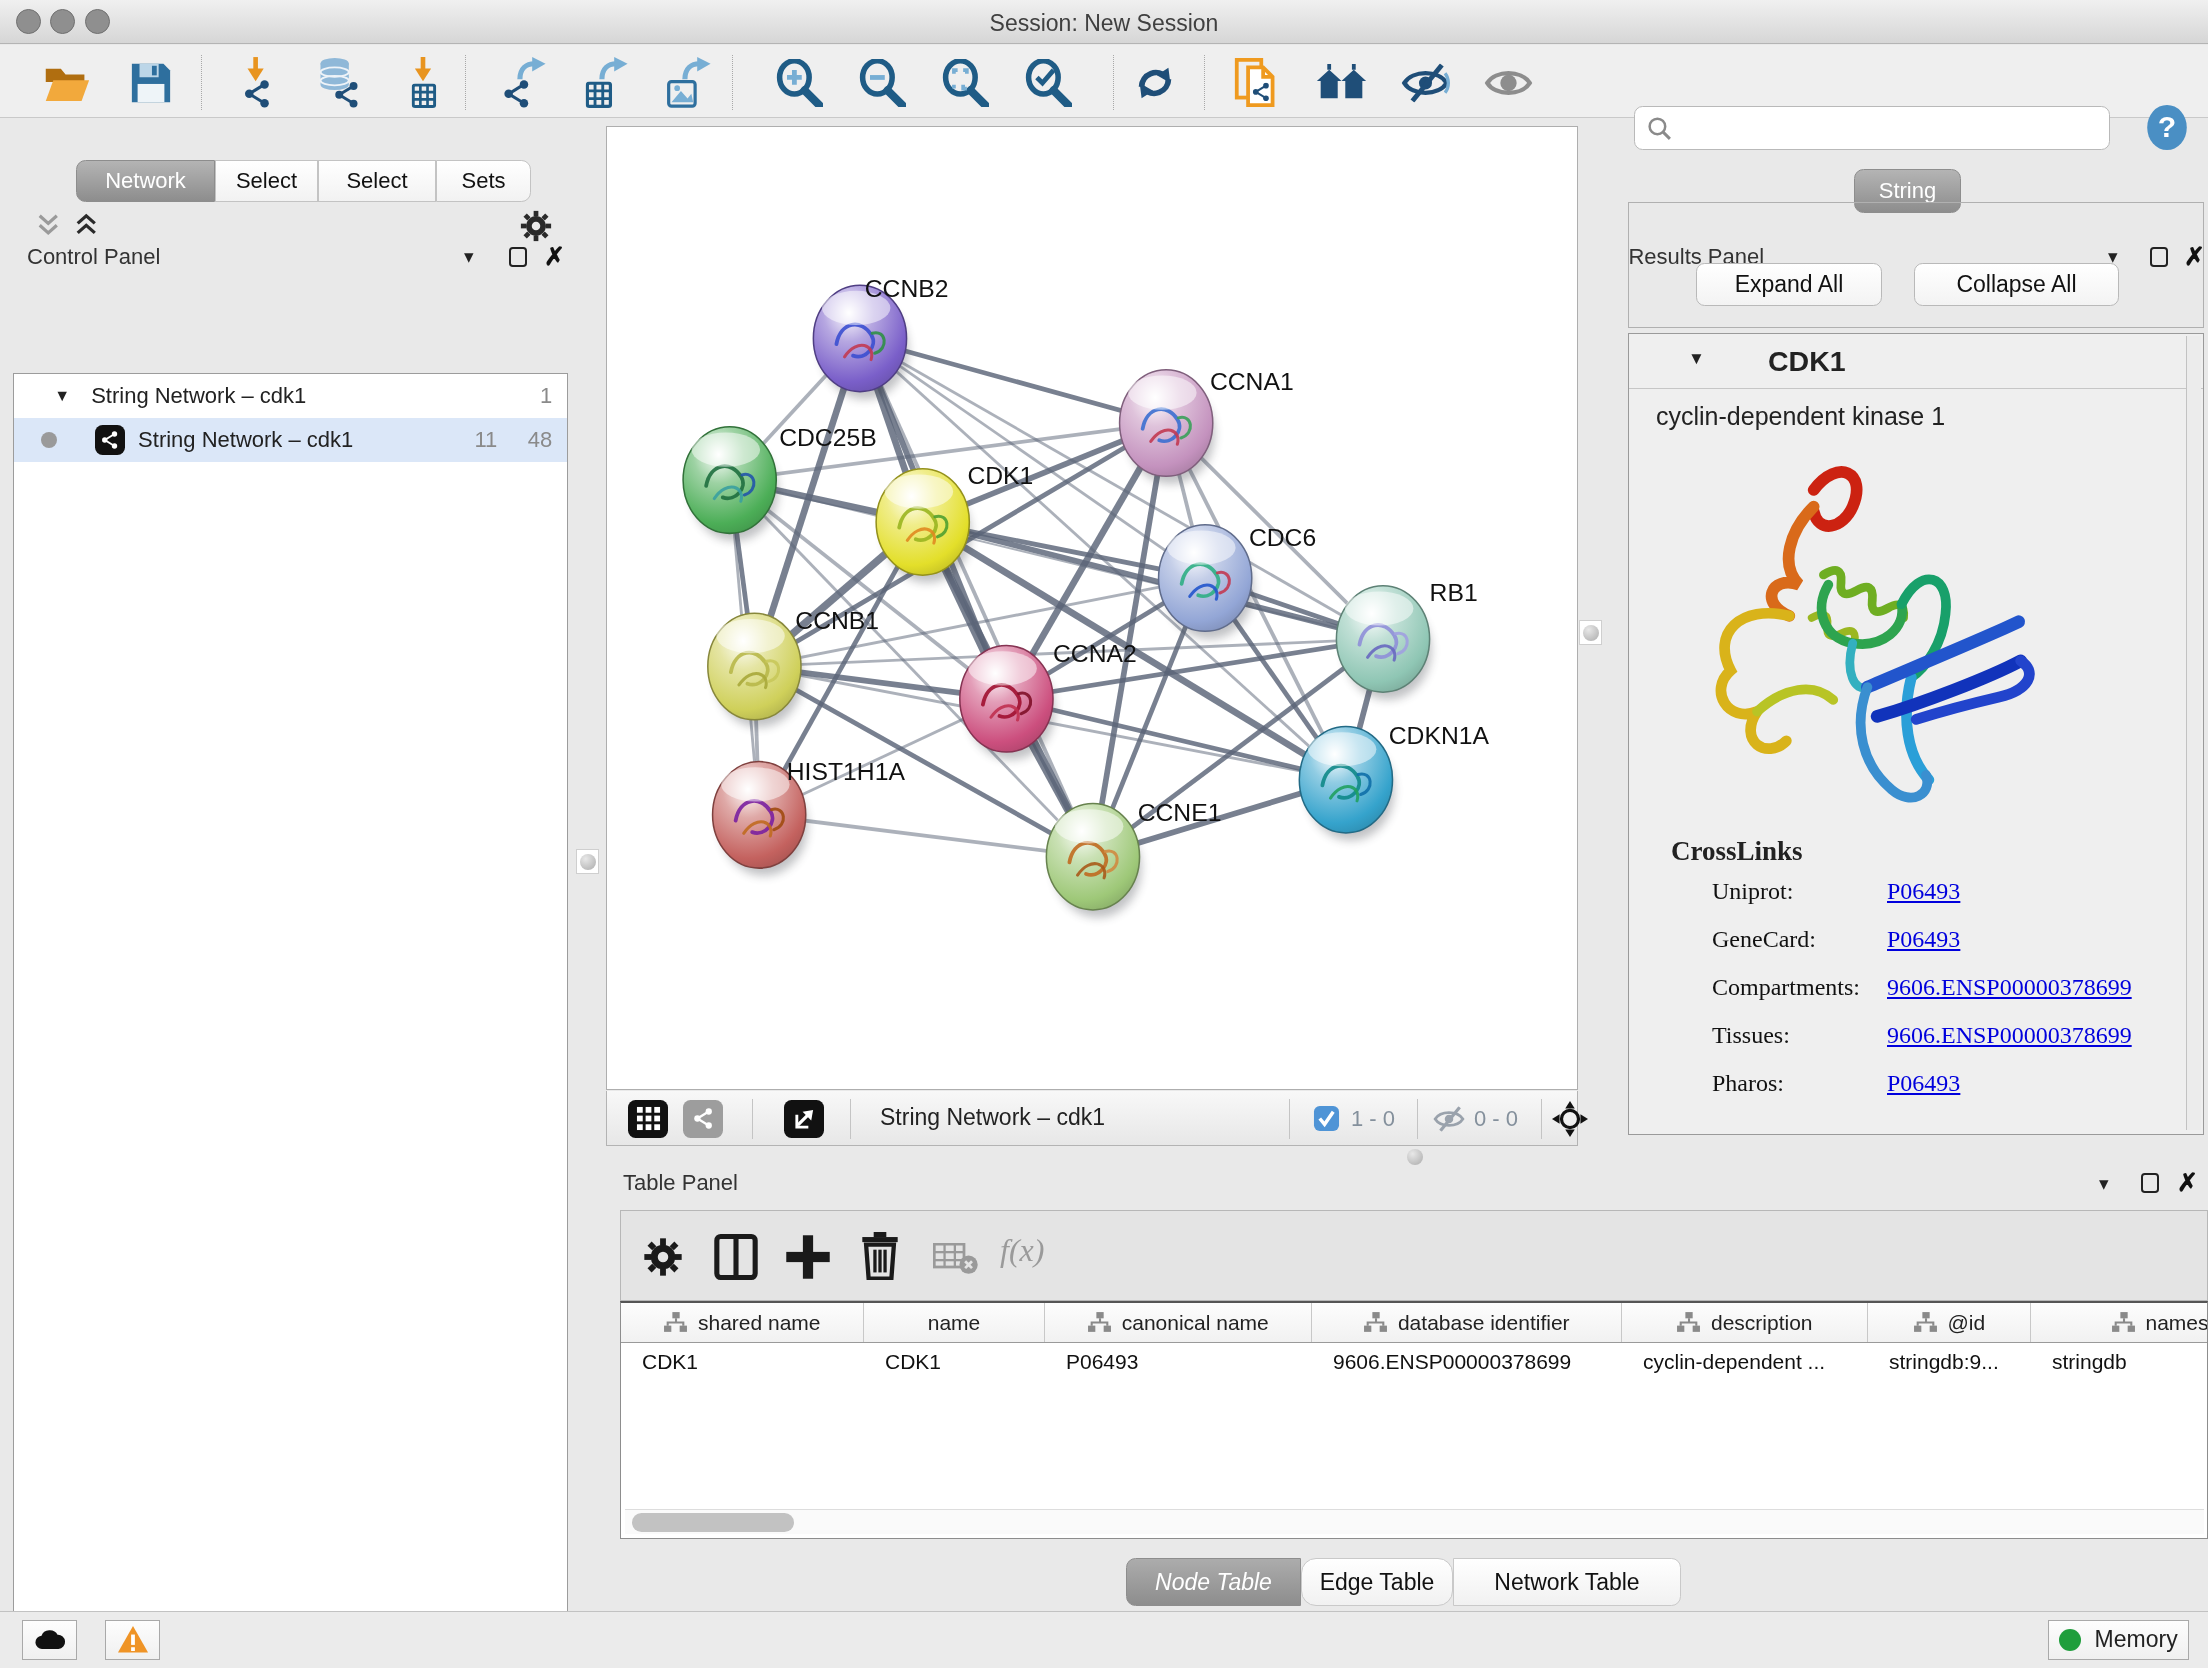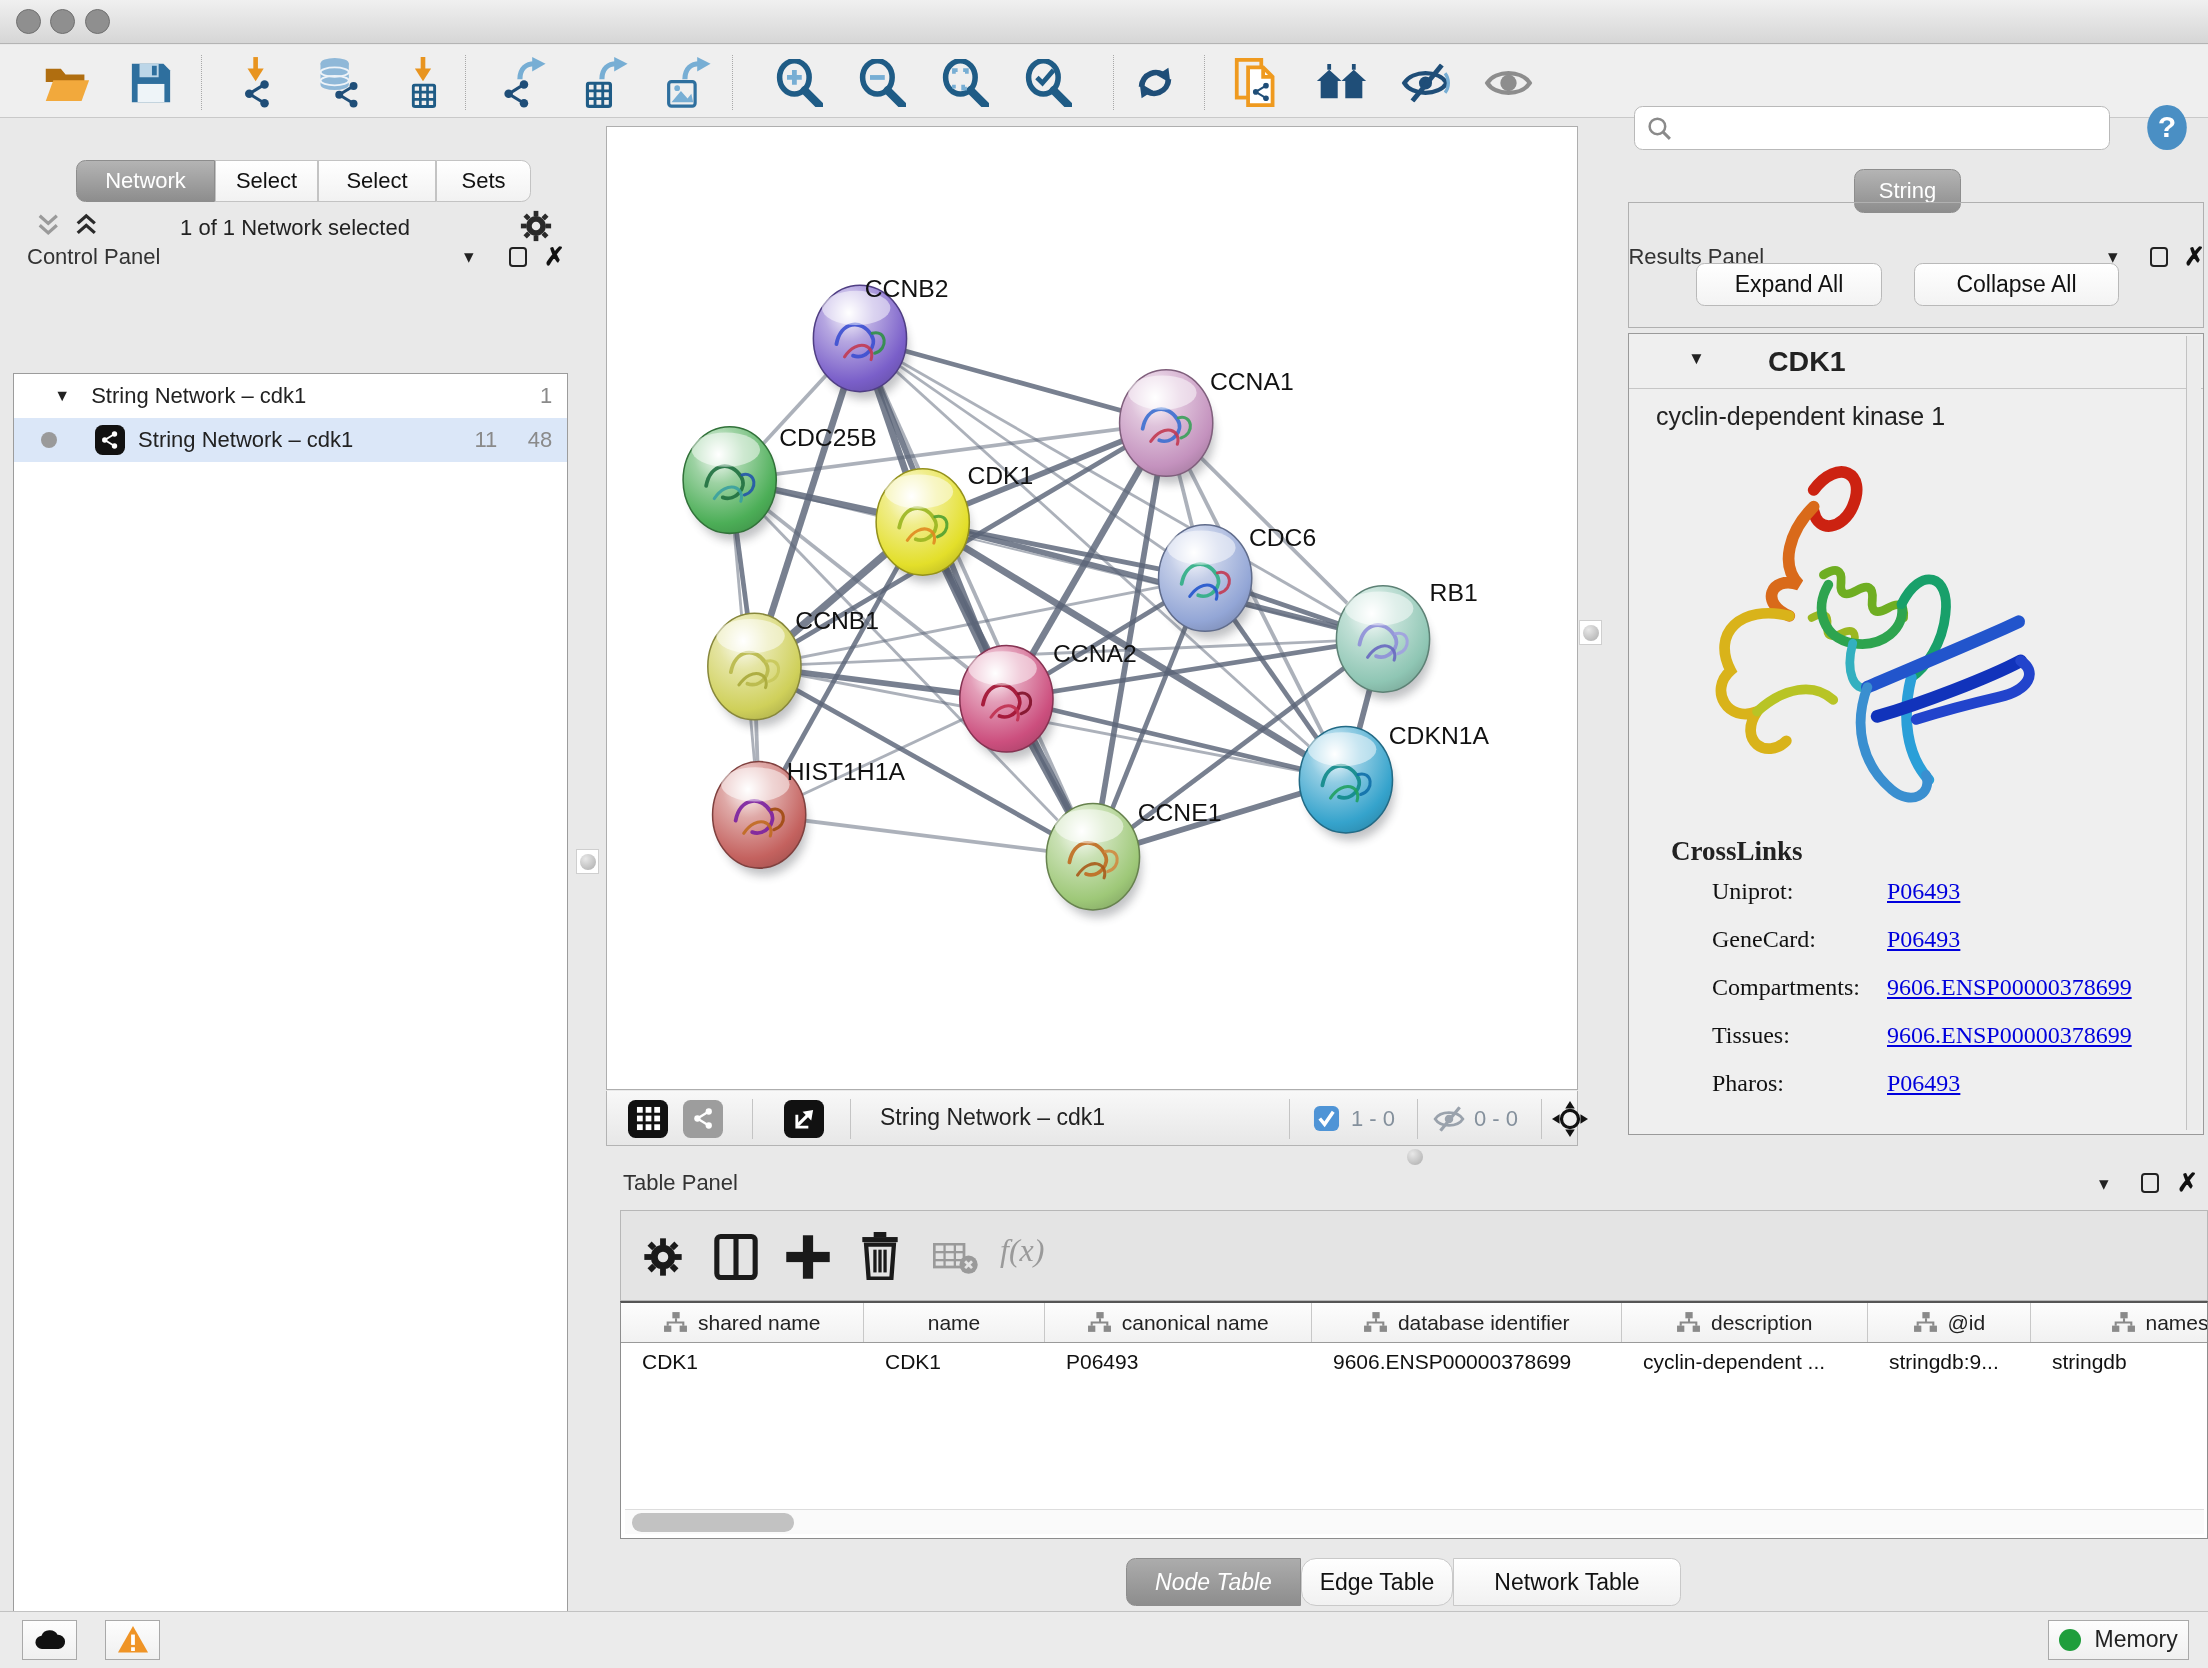--- a/index.html
+++ b/index.html
@@ -119,20 +119,21 @@
       <circle cx="15" cy="12" r="4" fill="currentColor"></circle>
       <line x1="25" y1="1" x2="7" y2="23" stroke="currentColor" stroke-width="3"></line>
     </symbol>
   </defs>
 </svg>
 
 <div class="abs titlebar">
   <div class="abs tl-dot" style="left:16px"></div>
   <div class="abs tl-dot" style="left:50px"></div>
   <div class="abs tl-dot" style="left:85px"></div>
+  <div class="abs win-title">Session: New Session</div>
 </div>
 
 <div class="abs toolbar">
   <div class="abs tb-btn" style="left:40px">
     <svg width="49" height="44" viewBox="0 0 52 46">
       <path d="M4,8 h16 l5,6 h20 v8 H4 Z" fill="#b06e10"></path>
       <path d="M4,42 L12,20 H50 L42,42 Z" fill="#f2a93c"></path>
     </svg>
   </div>
   <div class="abs tb-btn" style="left:124px">
@@ -282,21 +283,20 @@
       <div class="cp-tab" style="width: 118px;">Select</div>
       <div class="cp-tab" style="width: 95px;">Sets</div>
     </div>
 
   <svg class="abs" style="left:34px;top:94px" width="28.5" height="28.5" viewBox="0 0 30 30">
     <path d="M6,4 L15,12 L24,4 M6,14 L15,22 L24,14" fill="none" stroke="#9a9a9a" stroke-width="3.4"></path>
   </svg>
   <svg class="abs" style="left:72px;top:94px" width="28.5" height="28.5" viewBox="0 0 30 30">
     <path d="M6,12 L15,4 L24,12 M6,22 L15,14 L24,22" fill="none" stroke="#2a2a2a" stroke-width="3.4"></path>
   </svg>
-  <span class="abs" style="left:0;top:97px;width:590px;text-align:center;font-size:22px">1 of 1 Network selected</span>
   <svg class="abs" style="left:519px;top:91px" width="34" height="34" viewBox="0 0 36 36">
     <g transform="translate(18,18)">
       <g stroke="#2a2a2a" stroke-width="5">
         <line x1="0" y1="-10" x2="0" y2="-16"></line>
           <line x1="0" y1="10" x2="0" y2="16"></line>
         <line x1="-10" y1="0" x2="-16" y2="0"></line>
           <line x1="10" y1="0" x2="16" y2="0"></line>
         <line x1="-7.5" y1="-7.5" x2="-11.5" y2="-11.5"></line>
           <line x1="7.5" y1="7.5" x2="11.5" y2="11.5"></line>
         <line x1="-7.5" y1="7.5" x2="-11.5" y2="11.5"></line>

